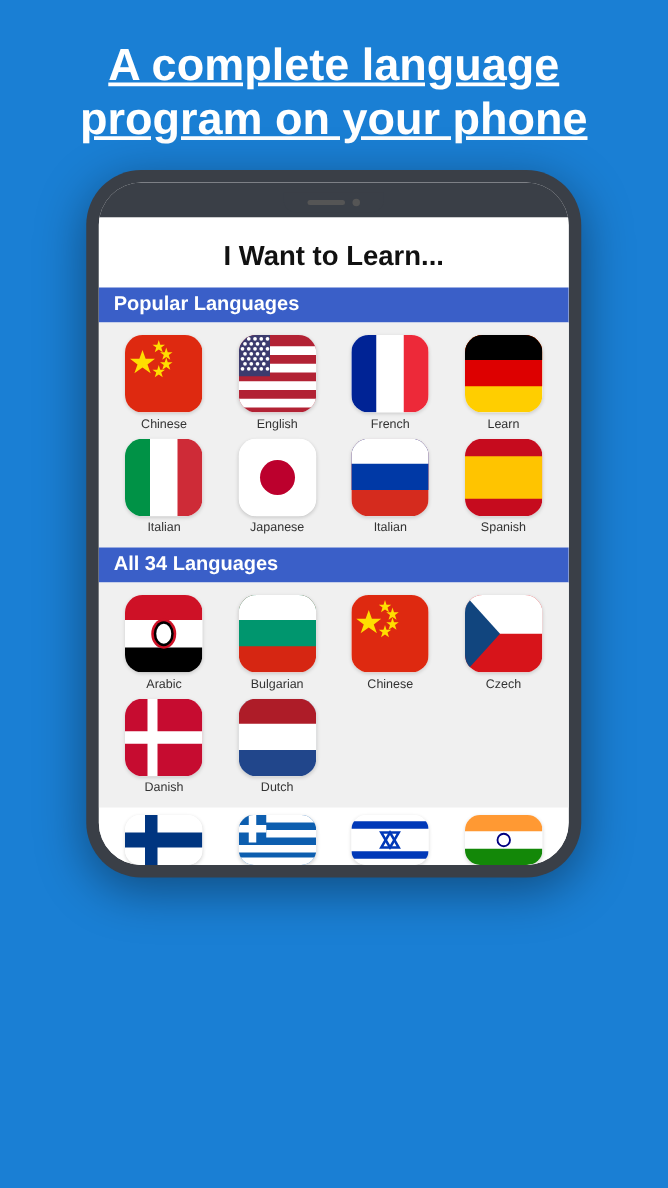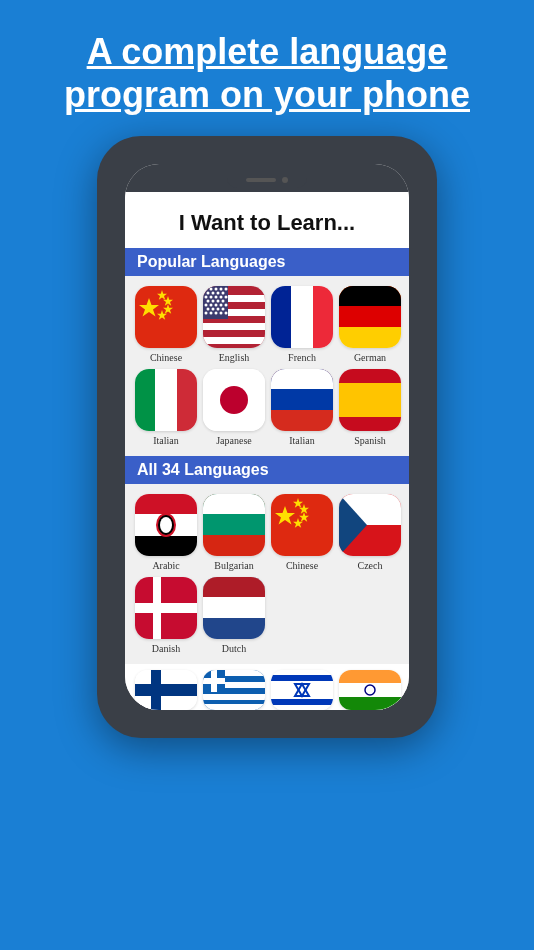--- a/index.html
+++ b/index.html
@@ -26,24 +26,24 @@
 
     .phone-wrapper {
       display: flex;
       justify-content: center;
       align-items: flex-start;
       flex: 1;
       padding-bottom: 10px;
     }
 
     .phone {
-      width: 340px;
+      width: 396px;
       background: #3a3f47;
       border-radius: 44px;
-      padding: 28px;
+      padding: 10px;
       box-shadow: 0 10px 40px rgba(0,0,0,0.4);
       position: relative;
     }
 
     .phone-screen {
       background: #f0f0f0;
       border-radius: 34px;
       overflow: hidden;
     }
 
@@ -132,21 +132,20 @@
     .lang-flag svg {
       width: 62px;
       height: 62px;
     }
 
     .lang-label {
       font-size: 10px;
       color: #333;
       text-align: center;
       font-weight: 500;
-      font-family: Liberation Serif, serif;
     }
 
     .bottom-partial-grid {
       display: grid;
       grid-template-columns: repeat(4, 1fr);
       gap: 6px;
       padding: 6px 10px 0;
     }
   </style>
 </head>
@@ -248,21 +247,21 @@
           </div>
 
           <div class="lang-item">
             <div class="lang-flag">
               <svg viewBox="0 0 62 62">
                 <rect width="62" height="62" fill="#FFCE00"></rect>
                 <rect width="62" height="41" fill="#DD0000"></rect>
                 <rect width="62" height="20" fill="#000000"></rect>
               </svg>
             </div>
-            <span class="lang-label">German</span>
+            <span class="lang-label">Learn</span>
           </div>
 
           <div class="lang-item">
             <div class="lang-flag">
               <svg viewBox="0 0 62 62">
                 <rect width="62" height="62" fill="white"></rect>
                 <rect width="20" height="62" fill="#009246"></rect>
                 <rect x="42" width="20" height="62" fill="#CE2B37"></rect>
               </svg>
             </div>

